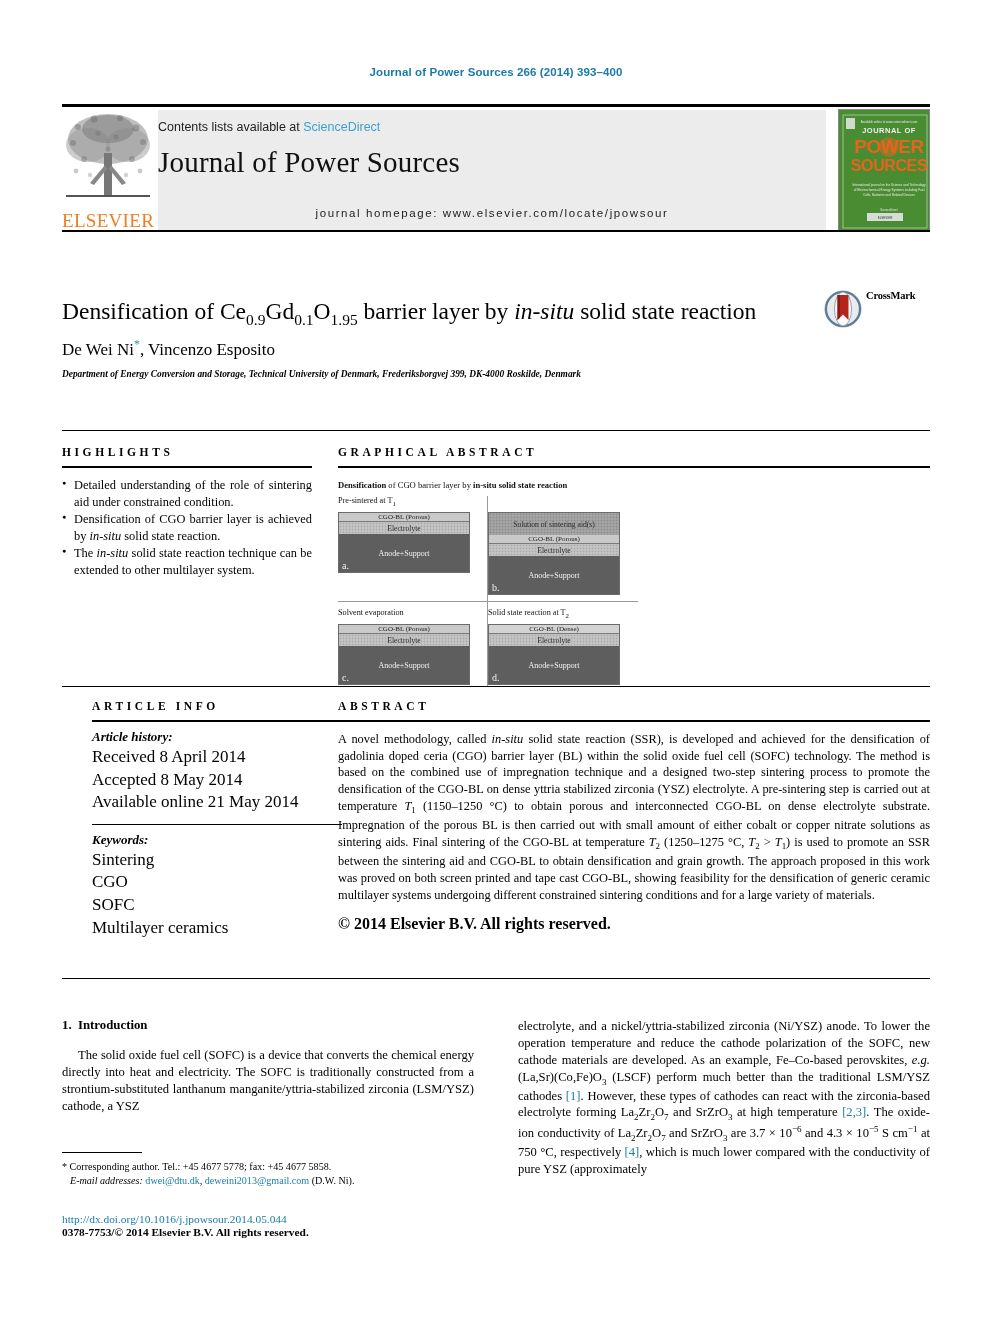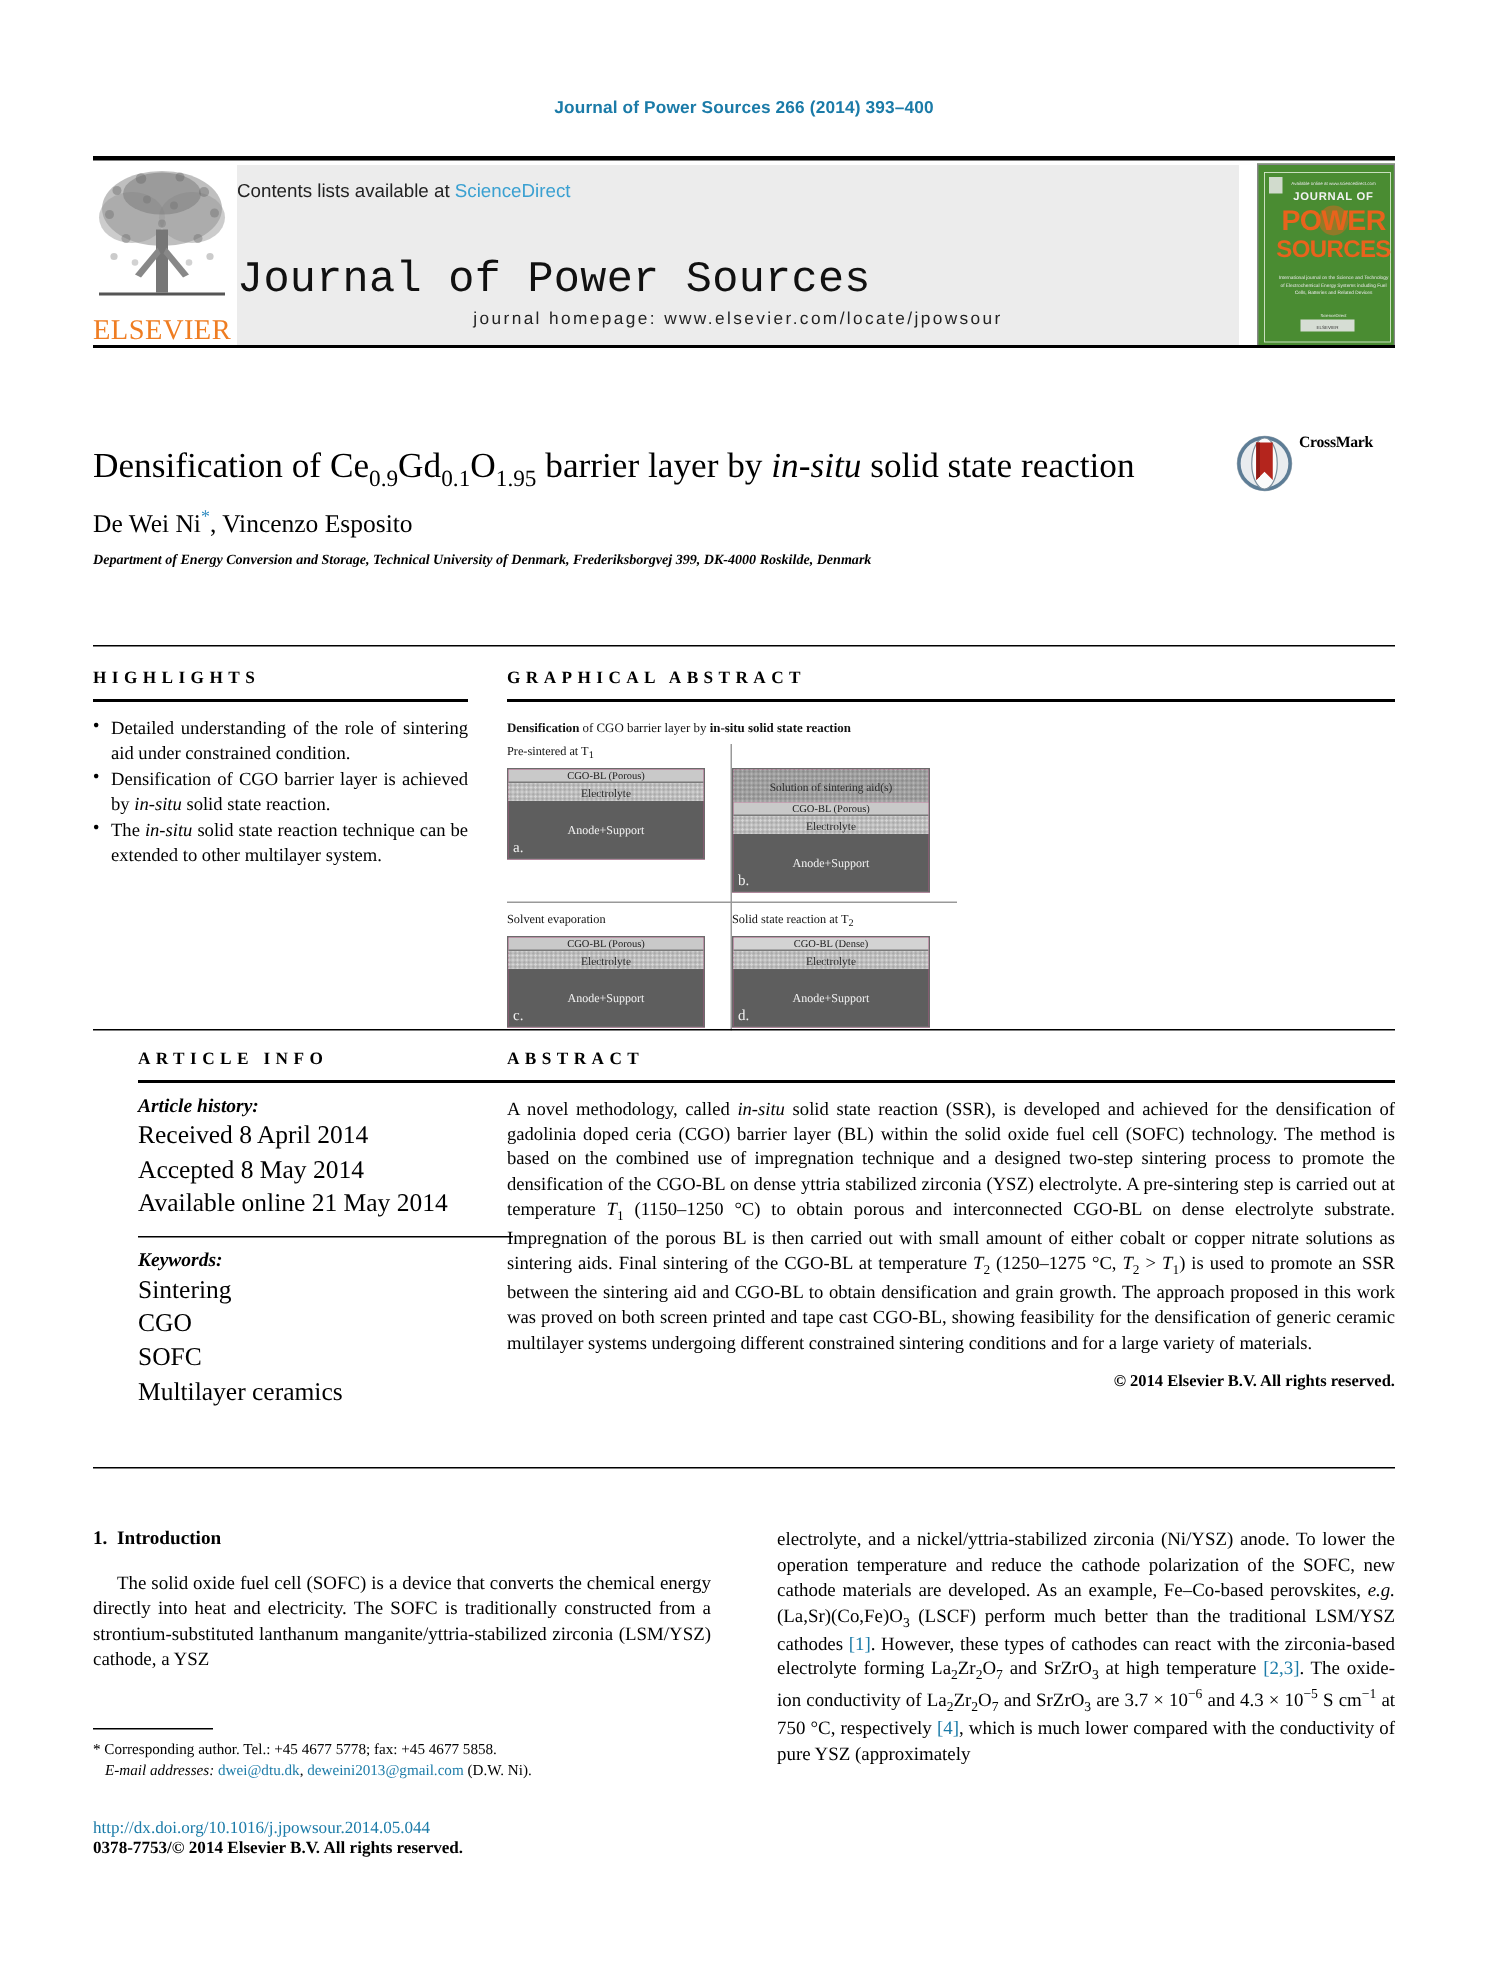--- a/index.html
+++ b/index.html
@@ -47,22 +47,22 @@
     background:#ececec;
     display:flex; flex-direction:column; 
   }
   .contents-line {
     margin-top:10px;
     font-family:"Liberation Sans", sans-serif;
     font-size:12.5px; color:#222;
   }
   .contents-line .sd { color:#3aa0d1; }
   .journal-name {
-    margin-top:36px;
-    font-family:Liberation Mono, monospace;
+    margin-top:12px;
+    font-family:Liberation Serif, serif;
     font-size:29px; color:#111; letter-spacing:0.2px;
   }
   .homepage-line {
     position:absolute; left:0; bottom:12px; width:668px; text-align:center;
     font-family:"Liberation Sans", sans-serif;
     font-size:11.5px; color:#222; letter-spacing:1.6px;
   }
   .cover-thumb {
     position:absolute; right:0; top:5px; width:92px; height:123px;
     border:1px solid #888; background:#4a8c32;
@@ -141,21 +141,21 @@
   .ga-cell { position:relative; padding:0 8px 2px 0; }
   .ga-cell.rborder { border-right:1px solid #999; }
   .ga-cell.bborder { border-bottom:1px solid #999; padding-bottom:6px; }
   .ga-cell.tpad { padding-top:6px; }
   .ga-caption {
     font-family:"Liberation Serif", serif;
     font-size:8.2px; color:#111; margin-bottom:5px; height:11px;
   }
   .stack {
     position:relative; width:132px; border:1px solid #6b6b6b;
-    background:#ec4899;
+    background:#0f766e;
   }
   .layer { position:relative; width:100%; }
   .layer-solution {
     height:22px; background:#9e9e9e;
     background-image:
       radial-gradient(#8a8a8a 0.7px, transparent 0.8px),
       radial-gradient(#b4b4b4 0.7px, transparent 0.8px);
     background-size:3px 3px, 3px 3px;
     background-position:0 0, 1.5px 1.5px;
     display:flex; align-items:center; justify-content:center;
@@ -200,22 +200,22 @@
     font-size:17px; line-height:1.33;
   }
   .abstract-text {
     margin-top:9px;
     font-family:"Liberation Serif", serif;
     font-size:12.4px; line-height:1.345; text-align:justify;
   }
   .abstract-text i { font-style:italic; }
   .abstract-text sub { font-size:0.72em; }
   .copyright {
-    margin-top:12px; text-align:right;
-    font-family:"Liberation Serif", serif; font-size:11px; font-weight:bold;
+    margin-top:12px; text-align:left;
+    font-family:"Liberation Serif", serif; font-size:16px; font-weight:bold;
   }
 
   
   .body-rule { position:absolute; left:62px; top:978px; width:868px; height:1px; background:#000; }
   .col-left  { position:absolute; left:62px; top:1018px; width:412px; }
   .col-right { position:absolute; left:518px; top:1018px; width:412px; }
   .sec-title {
     font-family:"Liberation Serif", serif;
     font-size:12.8px; font-weight:bold; margin-bottom:14px;
   }

